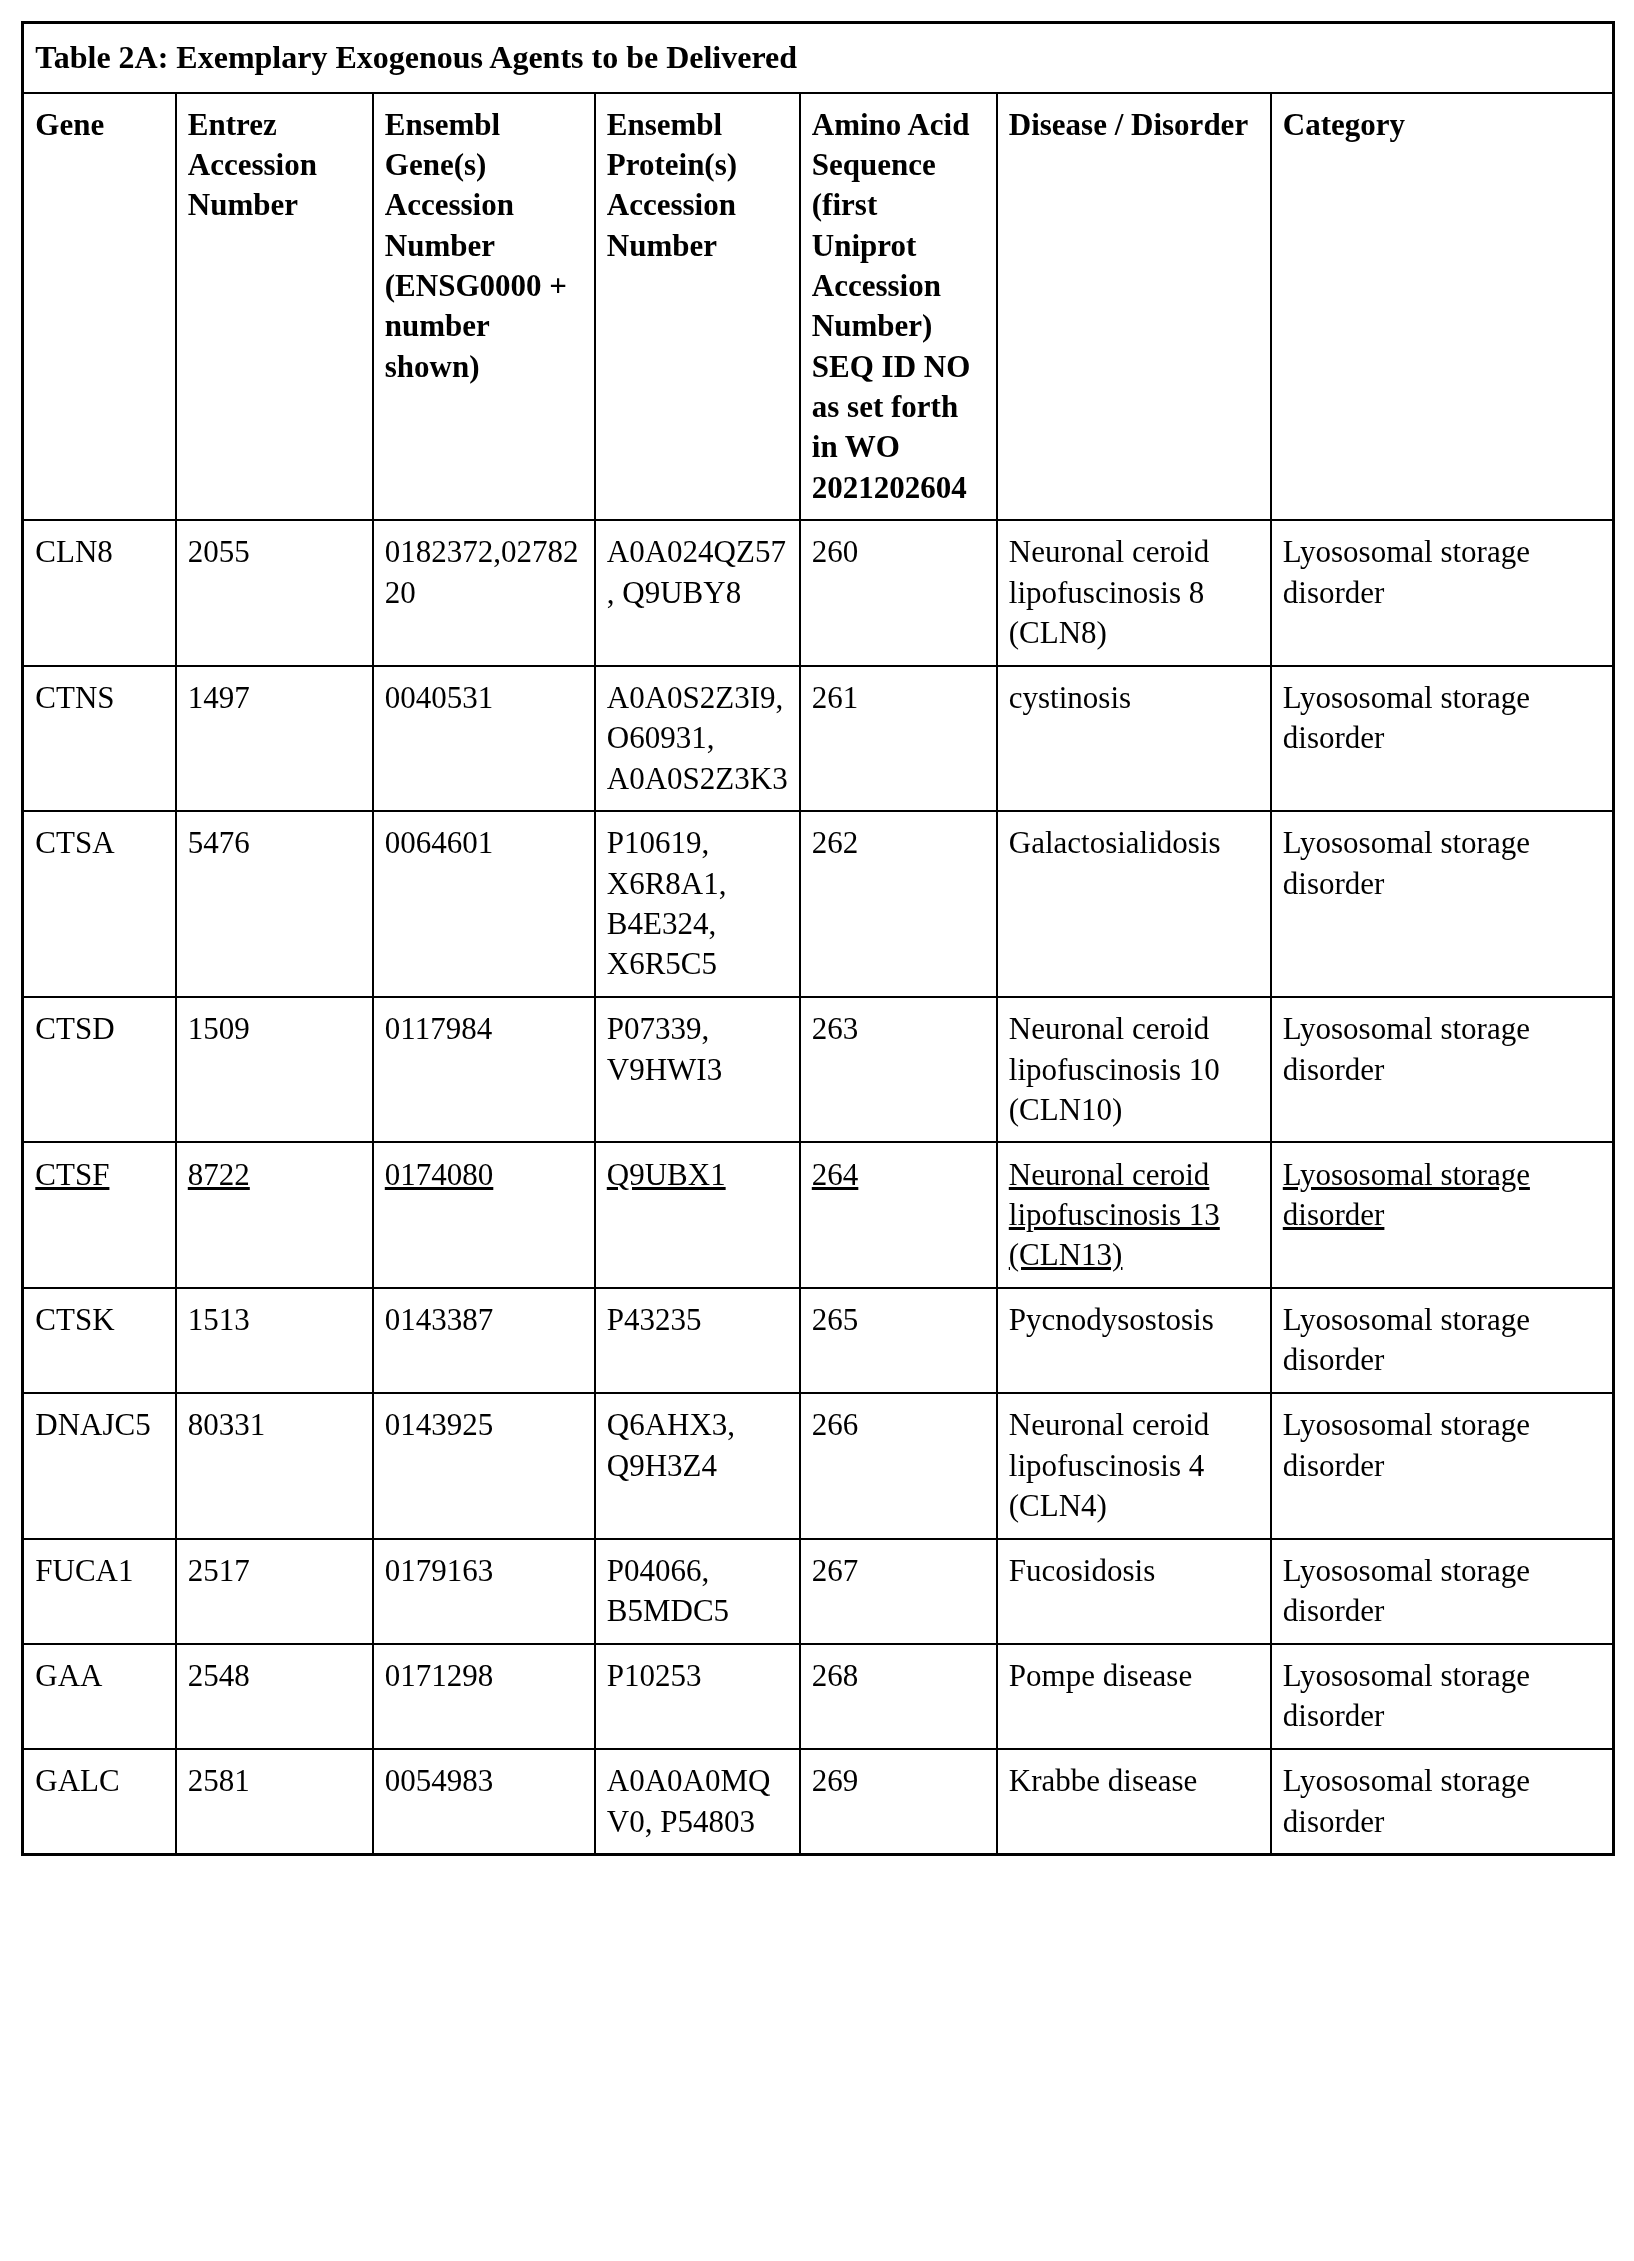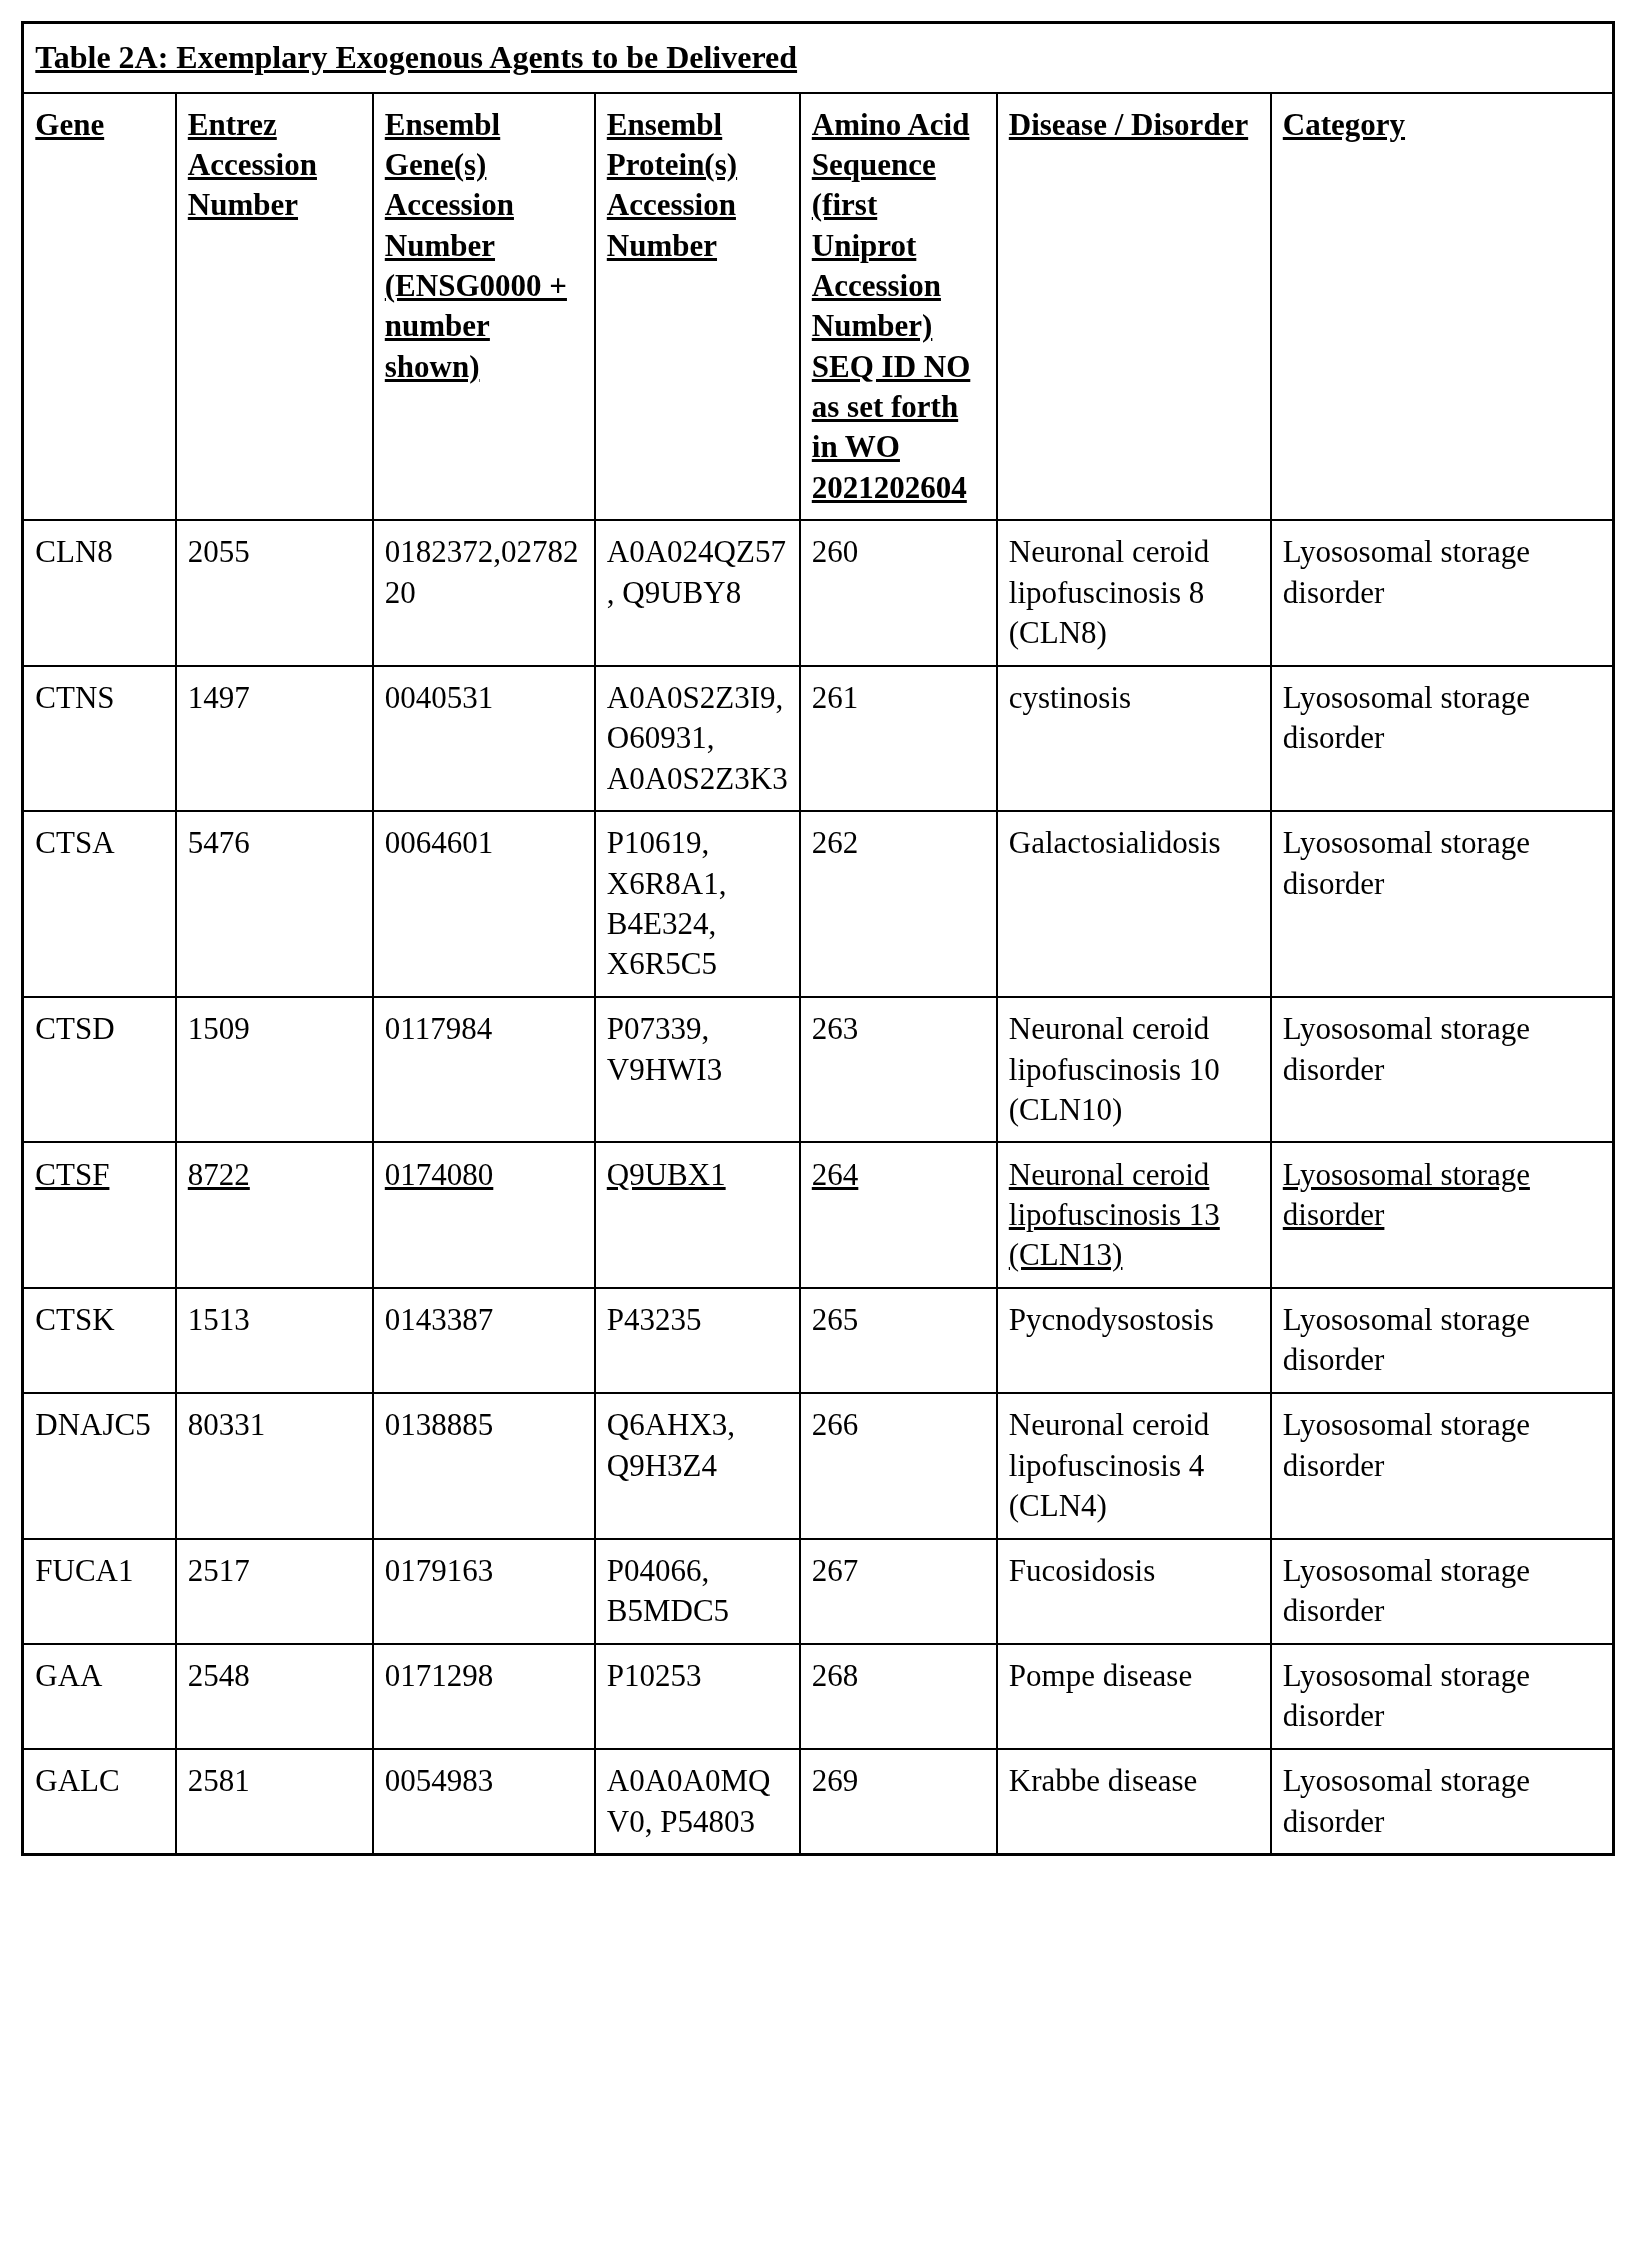--- a/index.html
+++ b/index.html
@@ -41,21 +41,20 @@
   }
   .title-cell {
     font-weight: bold !important;
     font-size: 32px !important;
     padding: 13px 9.7px 13px 11.3px !important;
     white-space: nowrap;
   }
   thead td {
     font-weight: bold !important;
     font-size: 31px !important;
-    text-decoration: underline;
   }
   
   col.c-gene      { width: 153px; }
   col.c-entrez    { width: 197px; }
   col.c-ensembl   { width: 222px; }
   col.c-uniprot   { width: 205px; }
   col.c-amino     { width: 197px; }
   col.c-disease   { width: 274px; }
   col.c-category  { width: 343px; }
 </style>
@@ -138,21 +137,21 @@
           <td>1513</td>
           <td>0143387</td>
           <td>P43235</td>
           <td>265</td>
           <td>Pycnodysostosis</td>
           <td>Lyososomal storage disorder</td>
         </tr>
         <tr style="height: 105px;">
           <td>DNAJC5</td>
           <td>80331</td>
-          <td>0138885</td>
+          <td>0143925</td>
           <td>Q6AHX3, Q9H3Z4</td>
           <td>266</td>
           <td>Neuronal ceroid lipofuscinosis 4 (CLN4)</td>
           <td>Lyososomal storage disorder</td>
         </tr>
         <tr style="height: 60px;">
           <td>FUCA1</td>
           <td>2517</td>
           <td>0179163</td>
           <td>P04066, B5MDC5</td>

